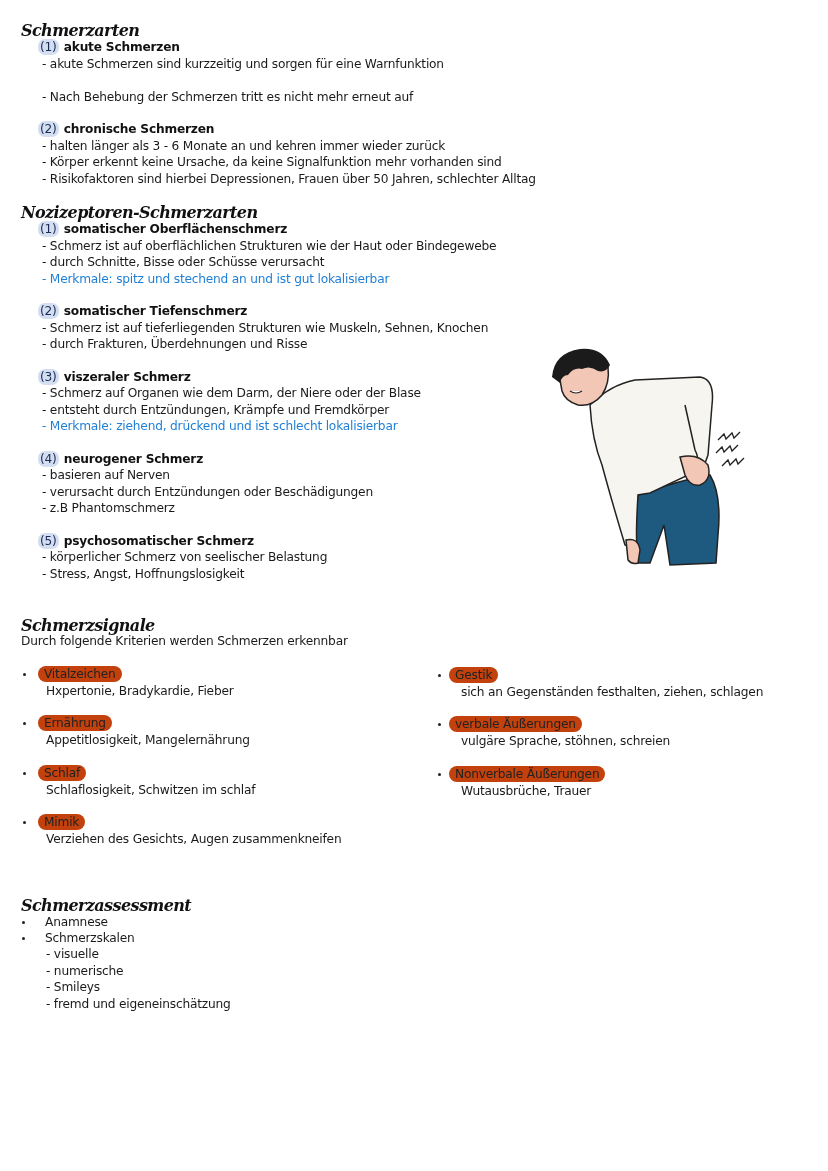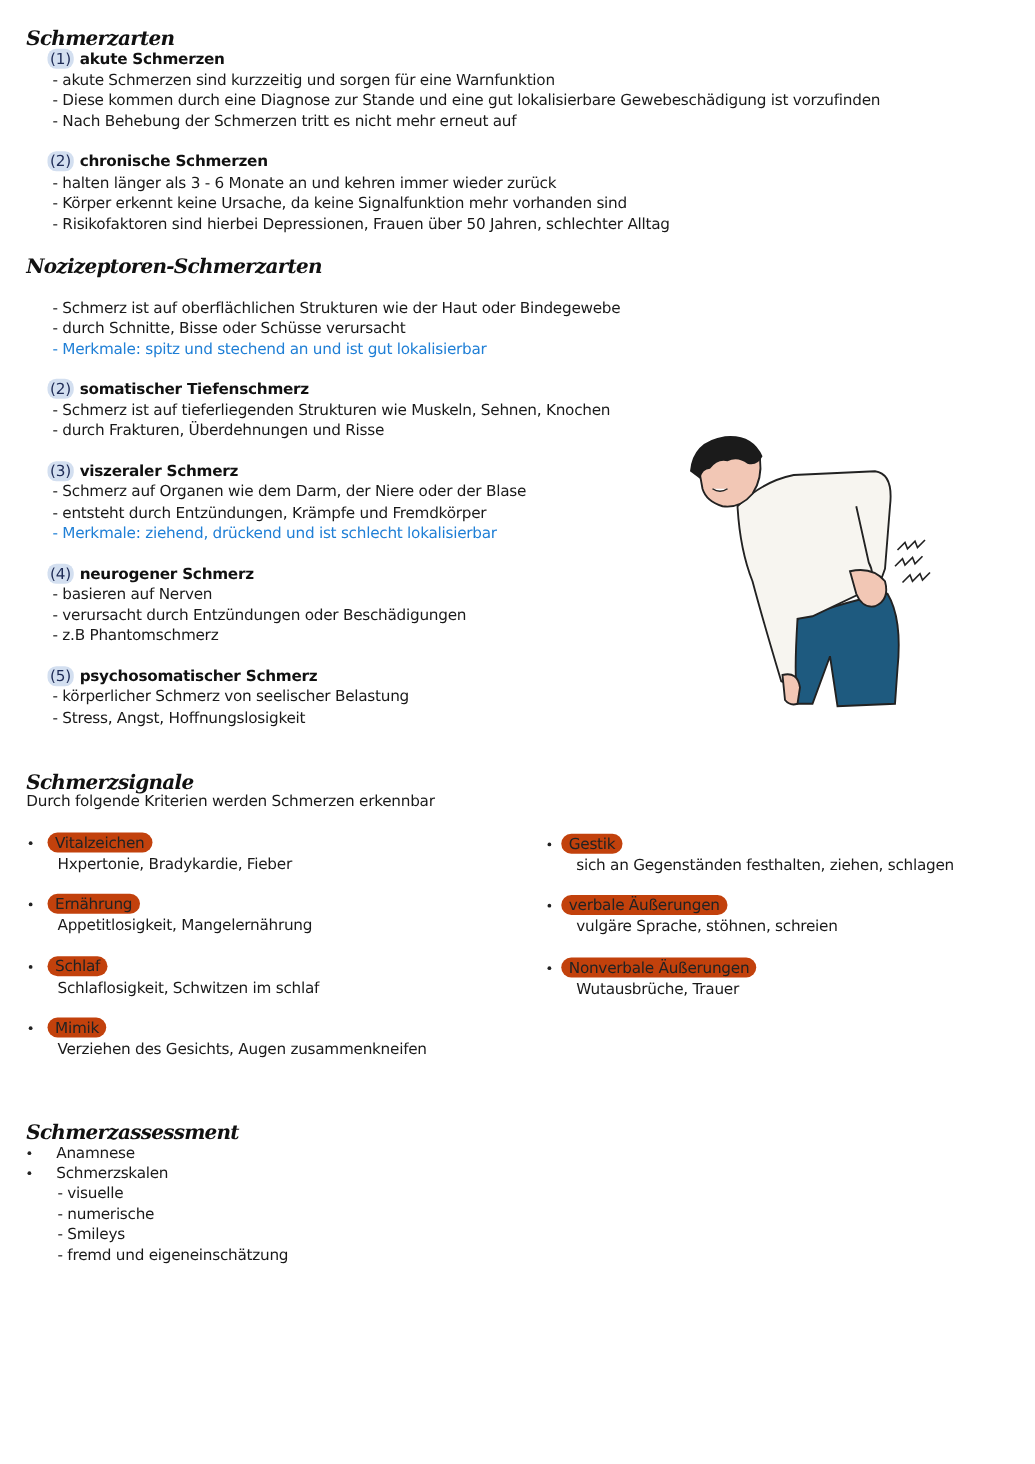--- a/index.html
+++ b/index.html
@@ -46,33 +46,36 @@
 
 <div class="page">
 
   <div class="heading" style="top:22px">Schmerzarten</div>
 
   <div class="sub" style="top:39px">
     <span class="num">(1)</span>
     <span>akute Schmerzen</span>
   </div>
   <div class="line" style="top:56px">- akute Schmerzen sind kurzzeitig und sorgen für eine Warnfunktion</div>
-  <div class="line" style="top:72px">- Diese kommen durch eine Diagnose zur Stande und eine gut lokalisierbare Gewebeschädigung ist vorzufinden</div>
   <div class="line" style="top:89px">- Nach Behebung der Schmerzen tritt es nicht mehr erneut auf</div>
 
   <div class="sub" style="top:121px">
     <span class="num">(2)</span>
     <span>chronische Schmerzen</span>
   </div>
   <div class="line" style="top:138px">- halten länger als 3 - 6 Monate an und kehren immer wieder zurück</div>
   <div class="line" style="top:154px">- Körper erkennt keine Ursache, da keine Signalfunktion mehr vorhanden sind</div>
   <div class="line" style="top:171px">- Risikofaktoren sind hierbei Depressionen, Frauen über 50 Jahren, schlechter Alltag</div>
 
   <div class="heading" style="top:204px">Nozizeptoren-Schmerzarten</div>
 
+  <div class="sub" style="top:221px">
+    <span class="num">(1)</span>
+    <span>somatischer Oberflächenschmerz</span>
+  </div>
   <div class="line" style="top:238px">- Schmerz ist auf oberflächlichen Strukturen wie der Haut oder Bindegewebe</div>
   <div class="line" style="top:254px">- durch Schnitte, Bisse oder Schüsse verursacht</div>
   <div class="line blue" style="top:271px">- Merkmale: spitz und stechend an und ist gut lokalisierbar</div>
 
   <div class="sub" style="top:303px">
     <span class="num">(2)</span>
     <span>somatischer Tiefenschmerz</span>
   </div>
   <div class="line" style="top:320px">- Schmerz ist auf tieferliegenden Strukturen wie Muskeln, Sehnen, Knochen</div>
   <div class="line" style="top:336px">- durch Frakturen, Überdehnungen und Risse</div>

